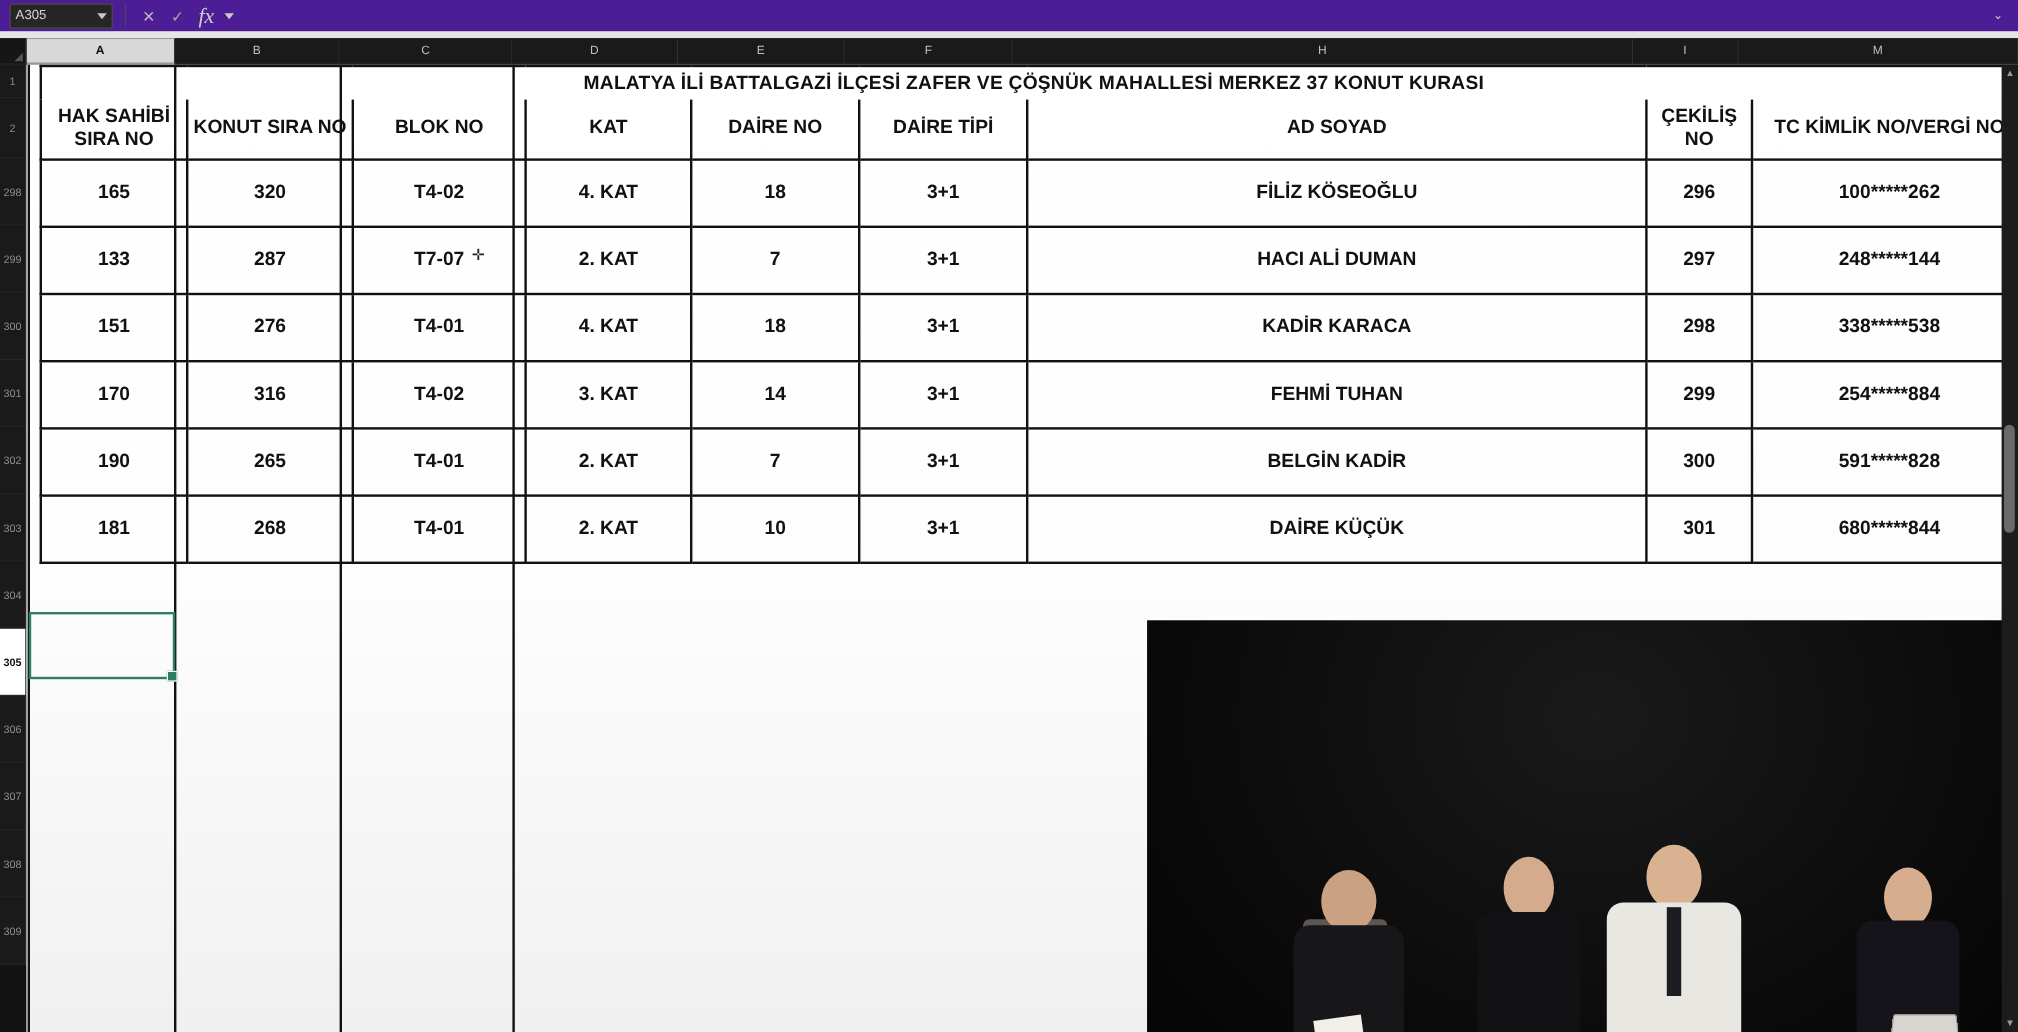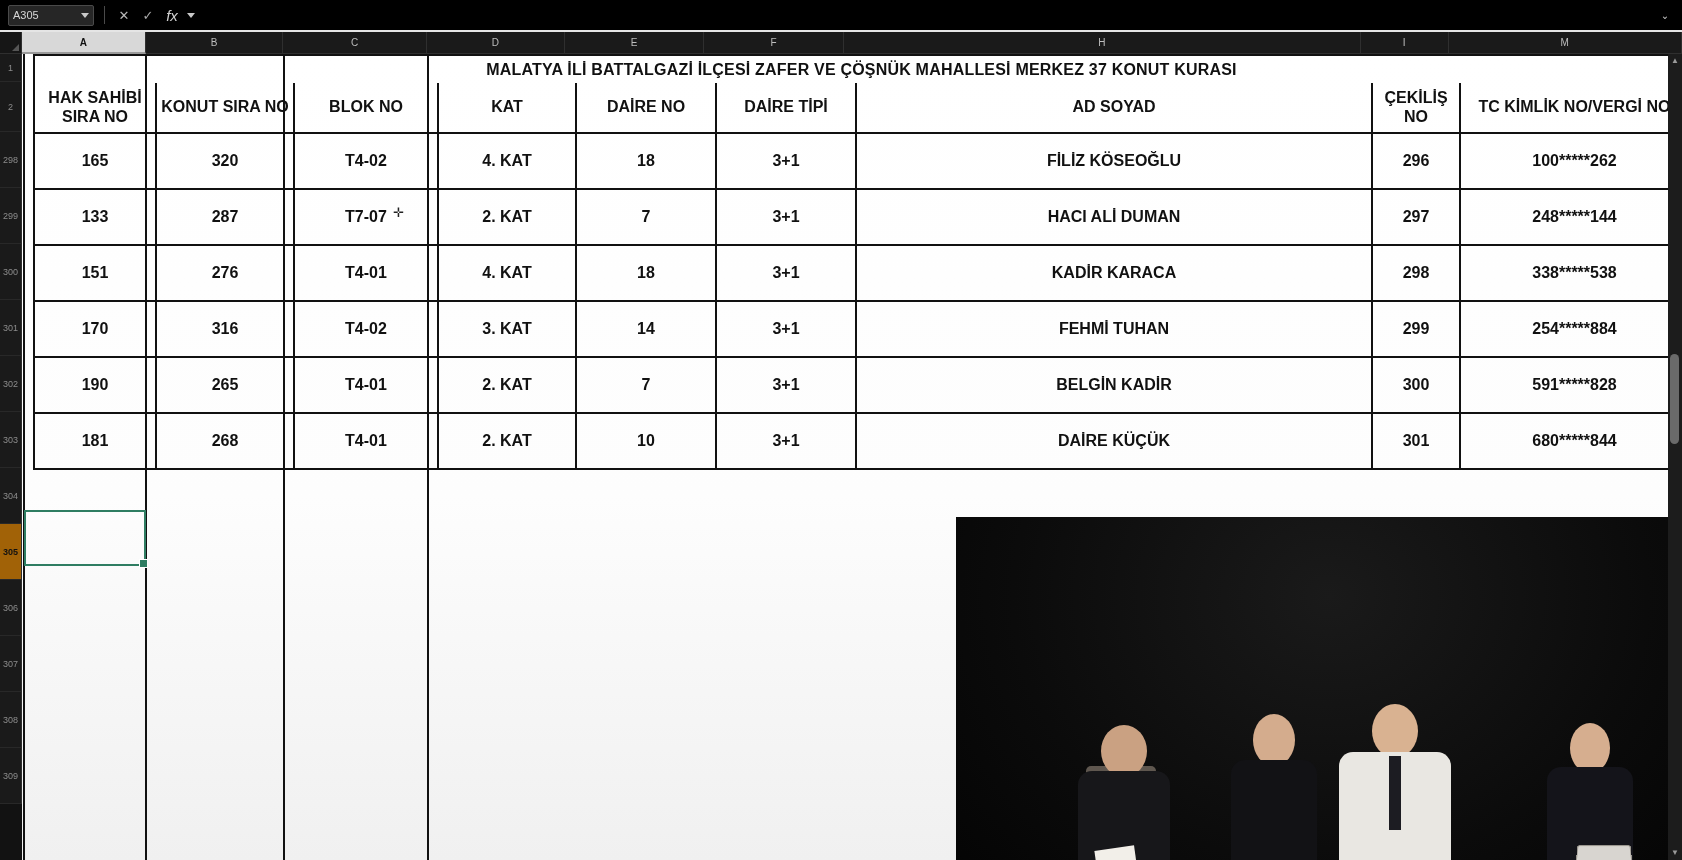--- a/index.html
+++ b/index.html
@@ -14,22 +14,22 @@
     position: relative;
     width: 1682px; height: 860px;
     background: #1b1b1b;
     overflow: hidden;
   }
 
   
   .formula-bar {
     position: absolute; left: 0; top: 0;
     width: 1682px; height: 32px;
-    background: #000000;
-    border-bottom: 2px solid #e5e5e5;
+    background: #4c1d95;
+    border-bottom: 6px solid #e5e5e5;
     display: flex; align-items: center;
     padding: 0 8px;
     gap: 6px;
   }
   .namebox {
     width: 86px; height: 21px;
     background: #262626;
     border: 1px solid #4a4a4a;
     border-radius: 2px;
     display: flex; align-items: center;
@@ -47,21 +47,21 @@
   .fb-sep {
     width: 1px; height: 18px; background: #4a4a4a;
     margin: 0 4px;
   }
   .fb-btn {
     width: 18px; height: 20px;
     display: flex; align-items: center; justify-content: center;
     color: #b8b8b8; font-size: 13px;
   }
   .fb-btn.check { color: #a9a9a9; }
-  .fx { font-style: italic; font-family: Liberation Sans, sans-serif; font-size: 15px; color: #cfcfcf; }
+  .fx { font-style: italic; font-family: Liberation Serif, serif; font-size: 18px; color: #cfcfcf; }
   .fb-input {
     flex: 1; height: 22px;
     color: #e0e0e0; font-size: 12px;
     display: flex; align-items: center;
     padding-left: 4px;
   }
   .fb-collapse {
     width: 18px; height: 20px; color: #c9c9c9;
     display: flex; align-items: center; justify-content: center;
     font-size: 10px;
@@ -113,21 +113,21 @@
     width: 22px;
     background: #1a1a1a;
     border-right: 1px solid #2f2f2f;
     border-bottom: 1px solid #282828;
     color: #8c8c8c;
     font-size: 9px;
     display: flex; align-items: center; justify-content: center;
     overflow: hidden;
   }
   .row-head.active {
-    background: #a16207; color: #111; font-weight: bold;
+    background: #ffffff; color: #111; font-weight: bold;
   }
 
   
   .sheet {
     position: absolute; left: 22px; top: 54px;
     width: 1660px; height: 806px;
     background: linear-gradient(180deg, #ffffff 0%, #fdfdfd 55%, #f0f0f0 100%);
   }
   .sheet-inner { position: relative; width: 100%; height: 100%; padding-left: 10px; }
 

